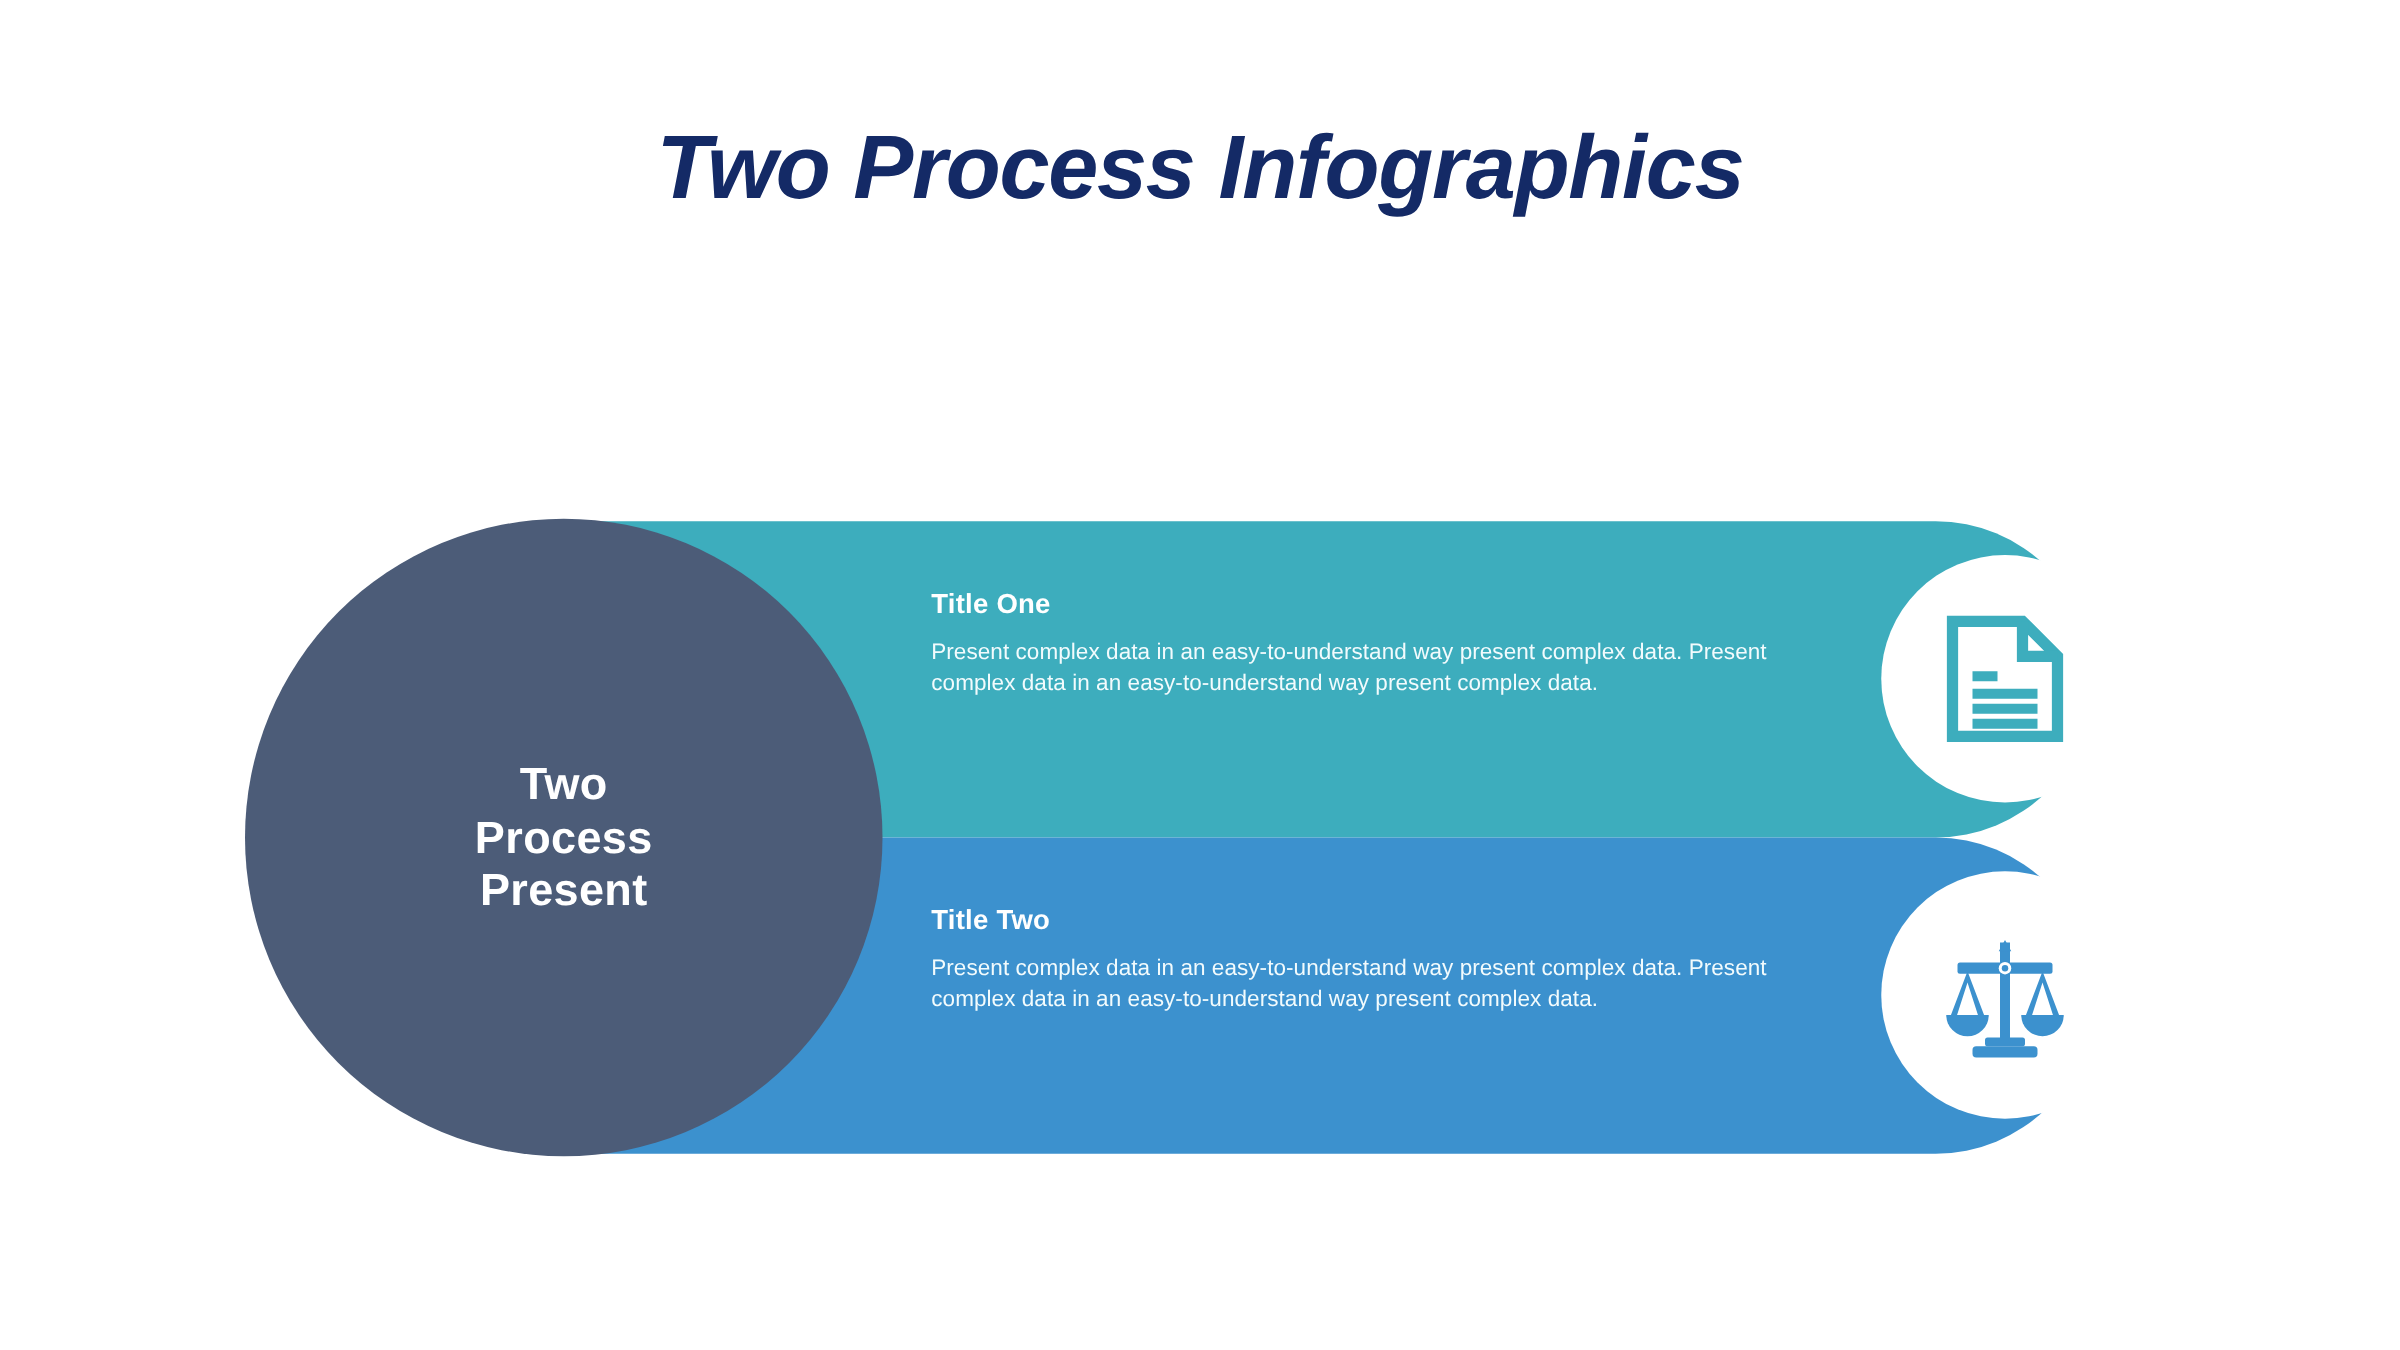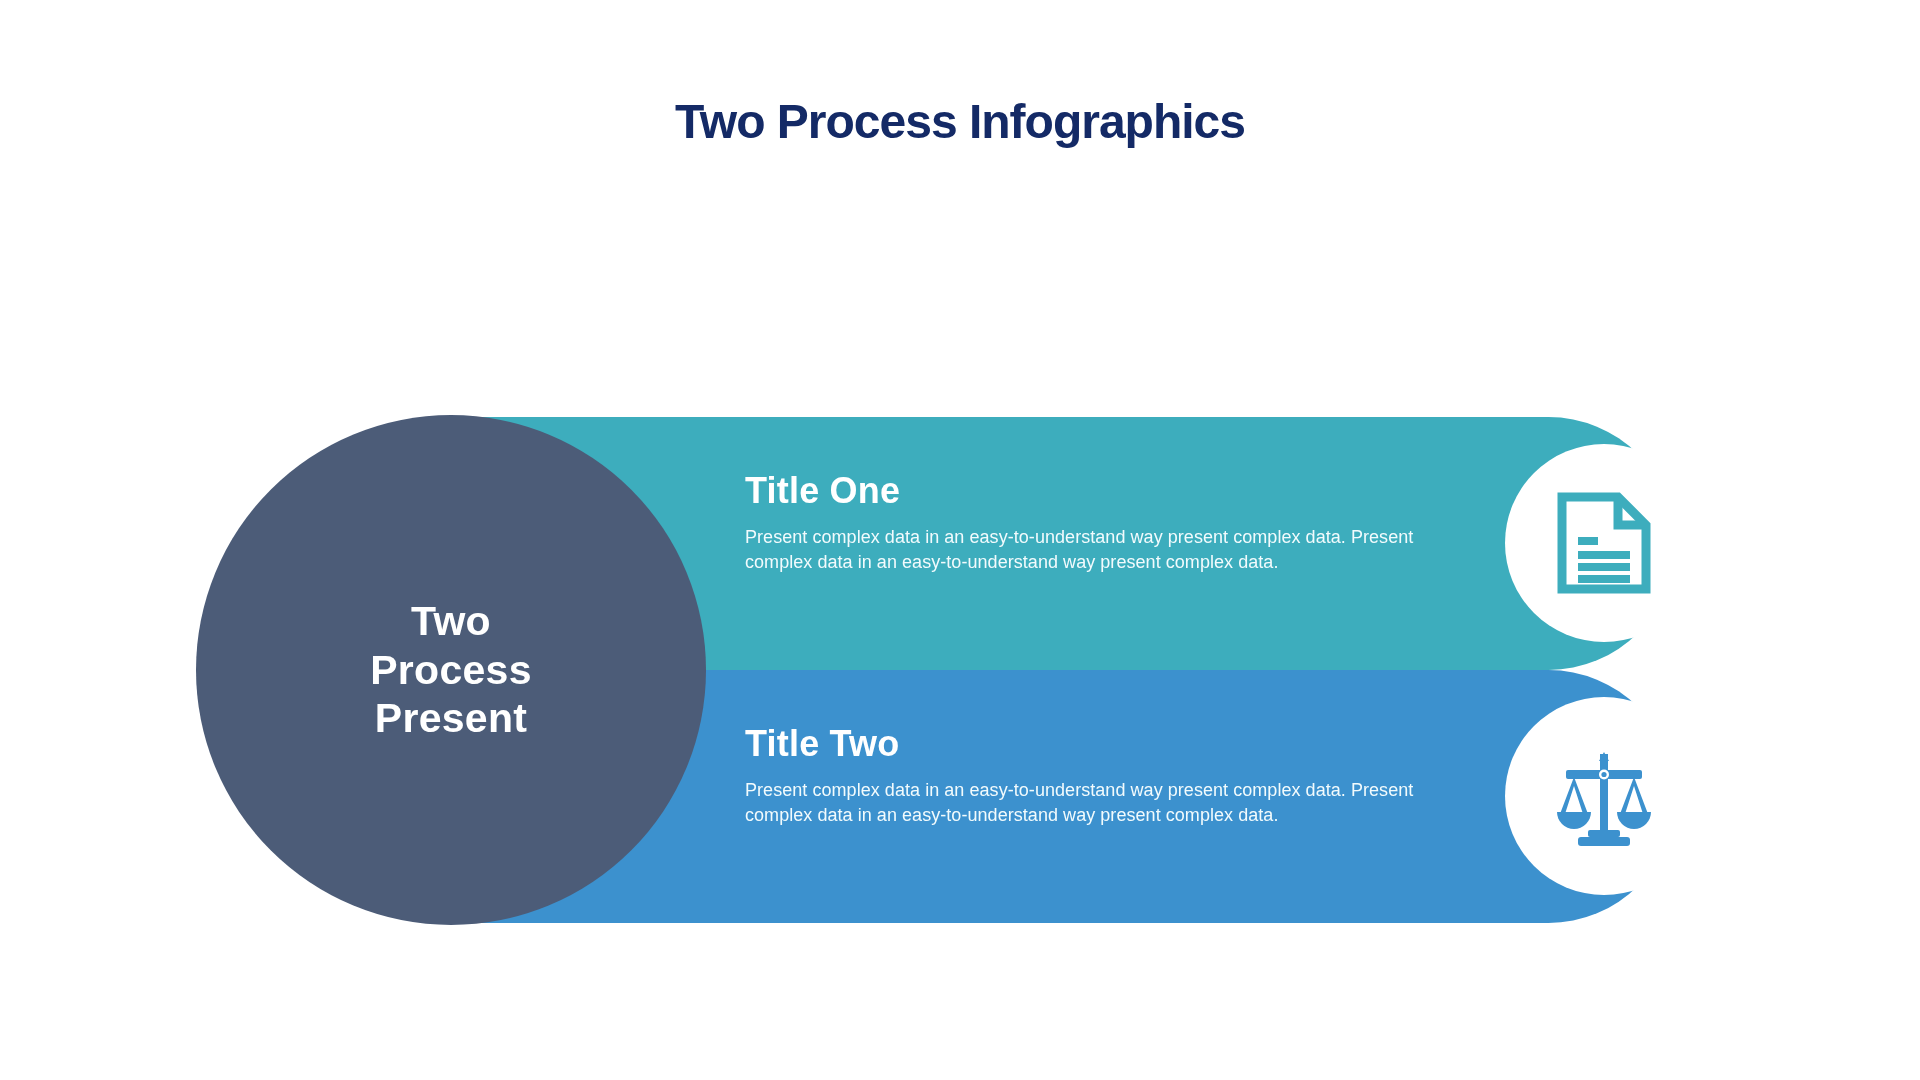--- a/index.html
+++ b/index.html
@@ -17,26 +17,27 @@
   }
 
   
   .header {
     position:absolute;
     top:98px; left:0; width:1920px;
     text-align:center;
   }
   .slide-title {
     font-family:"Liberation Sans", sans-serif;
-    font-size:48px;
+    font-size:72px;
     font-weight:bold;
     color:#142A66;
     letter-spacing:-1px;
     line-height:1.02;
     white-space:nowrap;
+    font-style:italic;
   }
   .slide-subtitle {
     margin-top:20px;
     font-family:"Liberation Sans", sans-serif;
     font-size:24px;
     font-weight:400;
     color:#8C8C8C;
     letter-spacing:0.2px;
     white-space:nowrap;
   }
@@ -77,21 +78,21 @@
   .panel-text {
     position:absolute;
     left:745px;
     width:740px;
   }
   .panel-text.one { top:470px; }
   .panel-text.two { top:723px; }
 
   .panel-heading {
     font-family:"Liberation Sans", sans-serif;
-    font-size:36px;
+    font-size:22px;
     font-weight:bold;
     color:#FFFFFF;
     letter-spacing:0.2px;
     margin-bottom:13px;
   }
   .panel-body {
     font-family:"Liberation Sans", sans-serif;
     font-size:18px;
     font-weight:400;
     color:#F2FBFD;
@@ -122,21 +123,21 @@
     border-radius:50%;
     background:#4C5C78;
     display:flex;
     align-items:center;
     justify-content:center;
     flex-direction:column;
     z-index:5;
   }
   .hub-line {
     font-family:"Liberation Sans", sans-serif;
-    font-size:41px;
+    font-size:36px;
     font-weight:bold;
     color:#FFFFFF;
     line-height:1.18;
     text-align:center;
     letter-spacing:0.3px;
   }
 </style>
 </head>
 <body>
 

